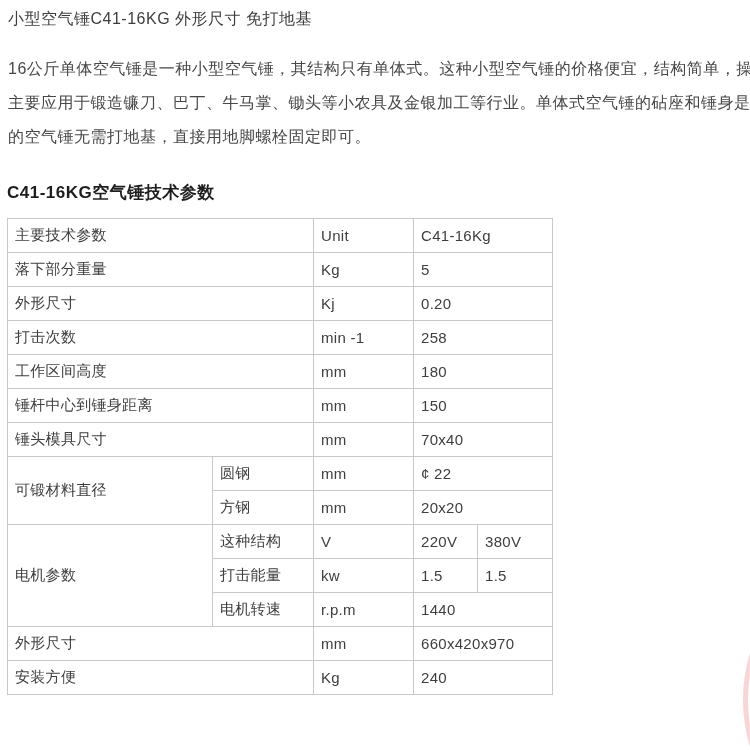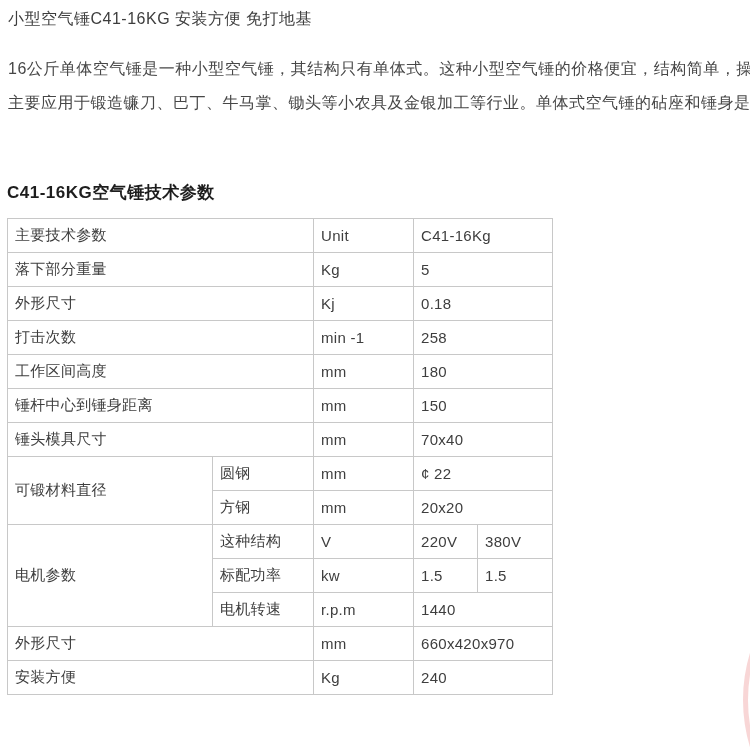--- a/index.html
+++ b/index.html
@@ -73,25 +73,26 @@
     border: 5px solid rgba(243, 181, 181, 0.55);
     background: transparent;
     pointer-events: none;
   }
 </style>
 </head>
 <body>
 
 <div class="page">
 
-  <div class="page-title">小型空气锤C41-16KG 安装方便 免打地基</div>
+  <div class="page-title">小型空气锤C41-16KG 外形尺寸 免打地基</div>
 
   <div class="intro">
     <div class="line">16公斤单体空气锤是一种小型空气锤，其结构只有单体式。这种小型空气锤的价格便宜，结构简单，操作方便。16公斤空气锤</div>
     <div class="line">主要应用于锻造镰刀、巴丁、牛马掌、锄头等小农具及金银加工等行业。单体式空气锤的砧座和锤身是连在一起的。这种结构</div>
+    <div class="line">的空气锤无需打地基，直接用地脚螺栓固定即可。</div>
   </div>
 
   <div class="section-heading">C41-16KG空气锤技术参数</div>
 
   <table class="specs">
     <colgroup>
       <col style="width:205px">
       <col style="width:101px">
       <col style="width:100px">
       <col style="width:64px">
@@ -104,21 +105,21 @@
         <td colspan="2">C41-16Kg</td>
       </tr>
       <tr>
         <td colspan="2">落下部分重量</td>
         <td>Kg</td>
         <td colspan="2">5</td>
       </tr>
       <tr>
         <td colspan="2">外形尺寸</td>
         <td>Kj</td>
-        <td colspan="2">0.18</td>
+        <td colspan="2">0.20</td>
       </tr>
       <tr>
         <td colspan="2">打击次数</td>
         <td>min -1</td>
         <td colspan="2">258</td>
       </tr>
       <tr>
         <td colspan="2">工作区间高度</td>
         <td>mm</td>
         <td colspan="2">180</td>
@@ -145,21 +146,21 @@
         <td colspan="2">20x20</td>
       </tr>
       <tr>
         <td rowspan="3">电机参数</td>
         <td>这种结构</td>
         <td>V</td>
         <td>220V</td>
         <td>380V</td>
       </tr>
       <tr>
-        <td>标配功率</td>
+        <td>打击能量</td>
         <td>kw</td>
         <td>1.5</td>
         <td>1.5</td>
       </tr>
       <tr>
         <td>电机转速</td>
         <td>r.p.m</td>
         <td colspan="2">1440</td>
       </tr>
       <tr>

